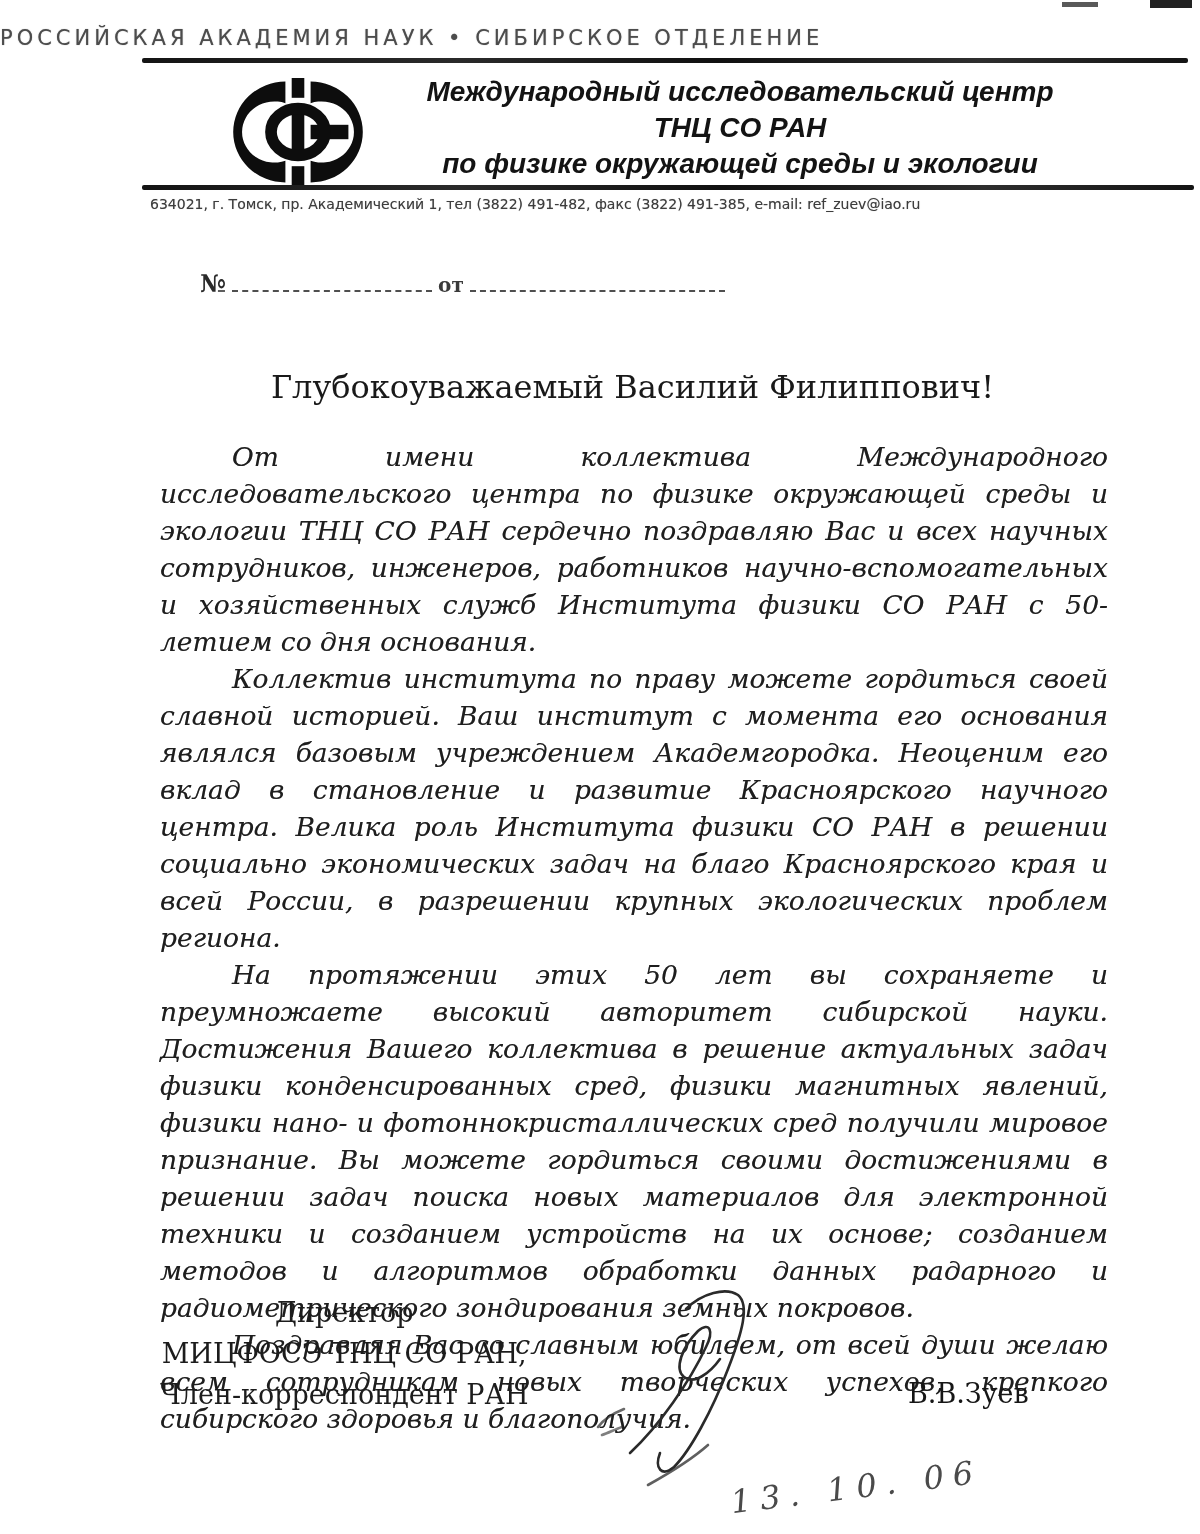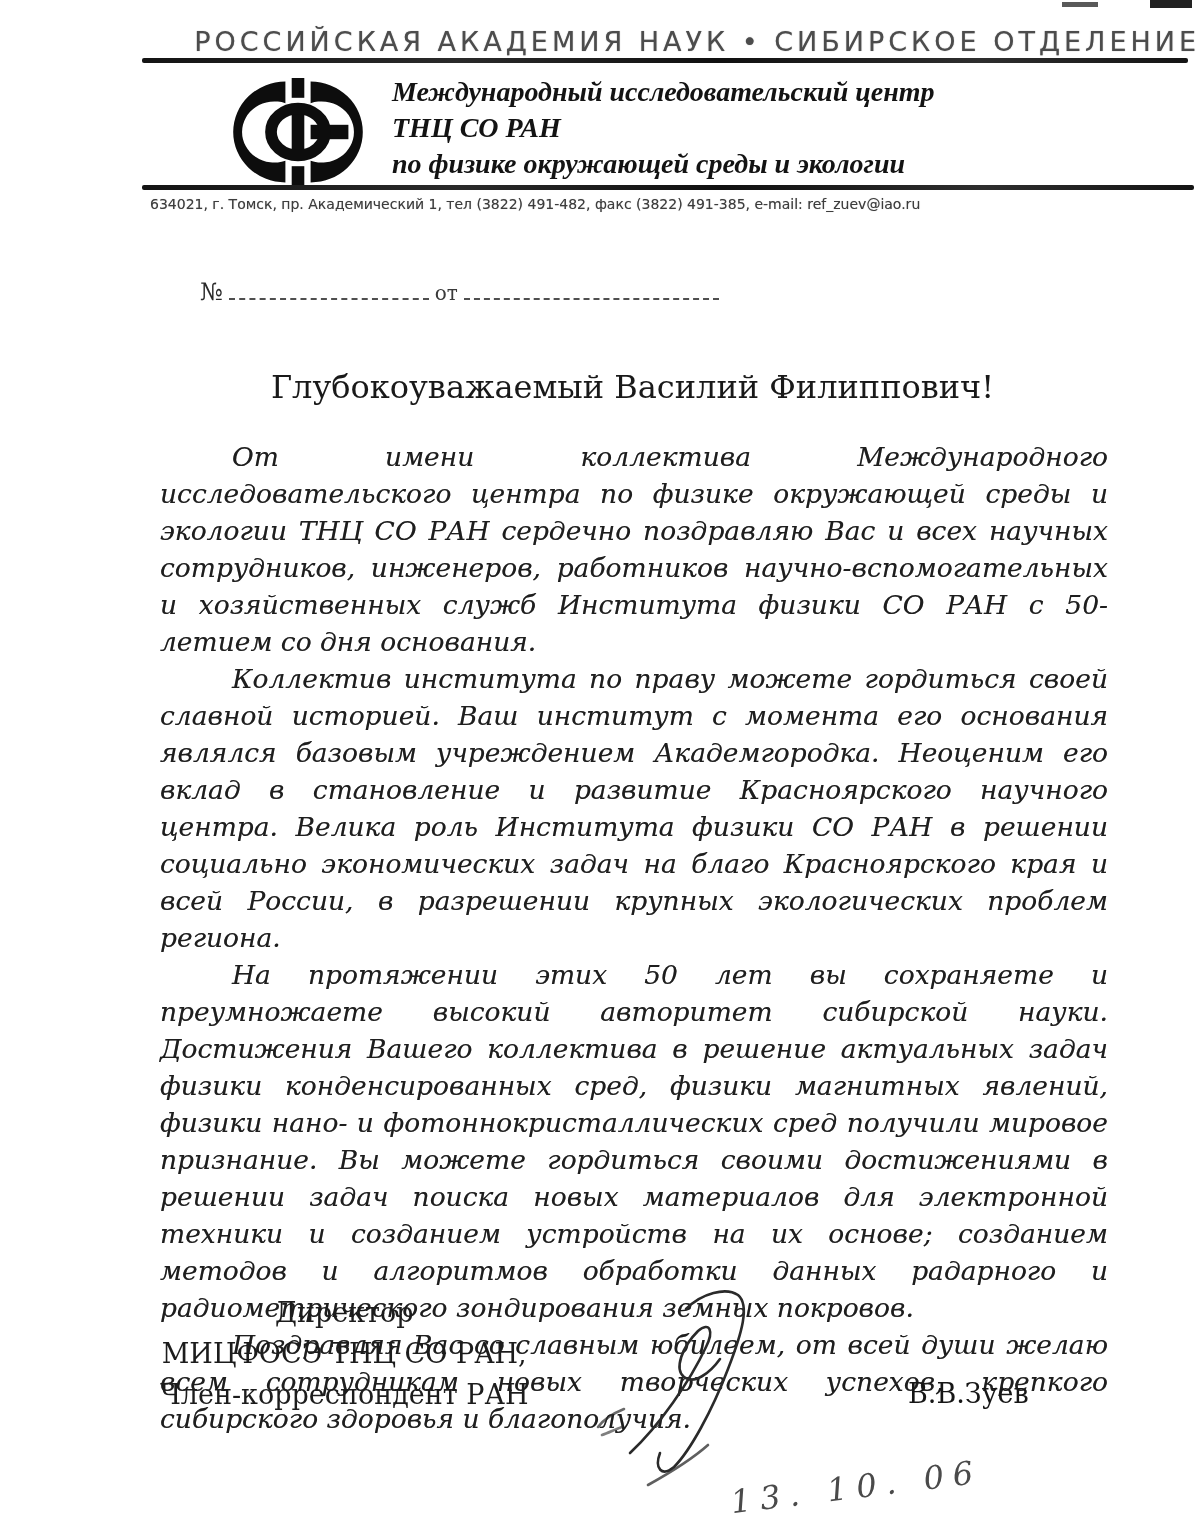--- a/index.html
+++ b/index.html
@@ -8,55 +8,55 @@
     width:1200px;height:1534px;
     margin:0 auto;
     background:#fff;
     overflow:hidden;
     font-family:"DejaVu Serif", serif;
     color:#1c1c1c;
   }
   
   .academy-line{
     position:absolute;top:26px;left:0;width:100%;
-    text-align:right;
+    text-align:left;
     font-family:"DejaVu Sans", sans-serif;
-    font-size:27px;letter-spacing:4px;
+    font-size:21px;letter-spacing:4px;
     color:#4c4c4c;
     text-shadow:0 0 1px rgba(70,70,70,.55);
     white-space:nowrap;
   }
   .rule{
     position:absolute;left:142px;width:1046px;height:5px;
     background:linear-gradient(90deg,#141414 0%,#2a2a2a 30%,#101010 55%,#2e2e2e 80%,#141414 100%);
     border-radius:2px;
   }
   .rule-top{top:58px;}
   .rule-bottom{top:185px;width:1052px;}
   .logo{
     position:absolute;left:198px;top:78px;width:200px;height:108px;
   }
   .org-block{
-    position:absolute;left:392px;top:74px;width:680px;
-    text-align:left;
-    font-family:Liberation Serif, serif;
+    position:absolute;left:400px;top:74px;width:680px;
+    text-align:center;
+    font-family:Liberation Sans, sans-serif;
     font-weight:bold;font-style:italic;
     font-size:28px;line-height:36px;color:#131313;
   }
   .address-line{
     position:absolute;top:196px;left:150px;width:1000px;
     font-family:"DejaVu Sans", sans-serif;
     font-size:14px;color:#3d3d3d;
     text-shadow:0 0 .7px rgba(60,60,60,.5);
     white-space:nowrap;
   }
   
   .ref-line{
-    position:absolute;top:278px;left:200px;
-    font-size:24px;color:#2a2a2a;
+    position:absolute;top:269px;left:200px;
+    font-size:24px;color:#2a2a2a;font-weight:bold;
   }
   .ref-blank{
     display:inline-block;height:20px;
     border-bottom:2px dashed #4f4f4f;
     vertical-align:baseline;
   }
   .ref-blank.first{width:200px;margin:0 6px;}
   .ref-blank.second{width:255px;margin:0 6px;}
   .ref-from{font-size:20px;color:#3a3a3a;}
   

